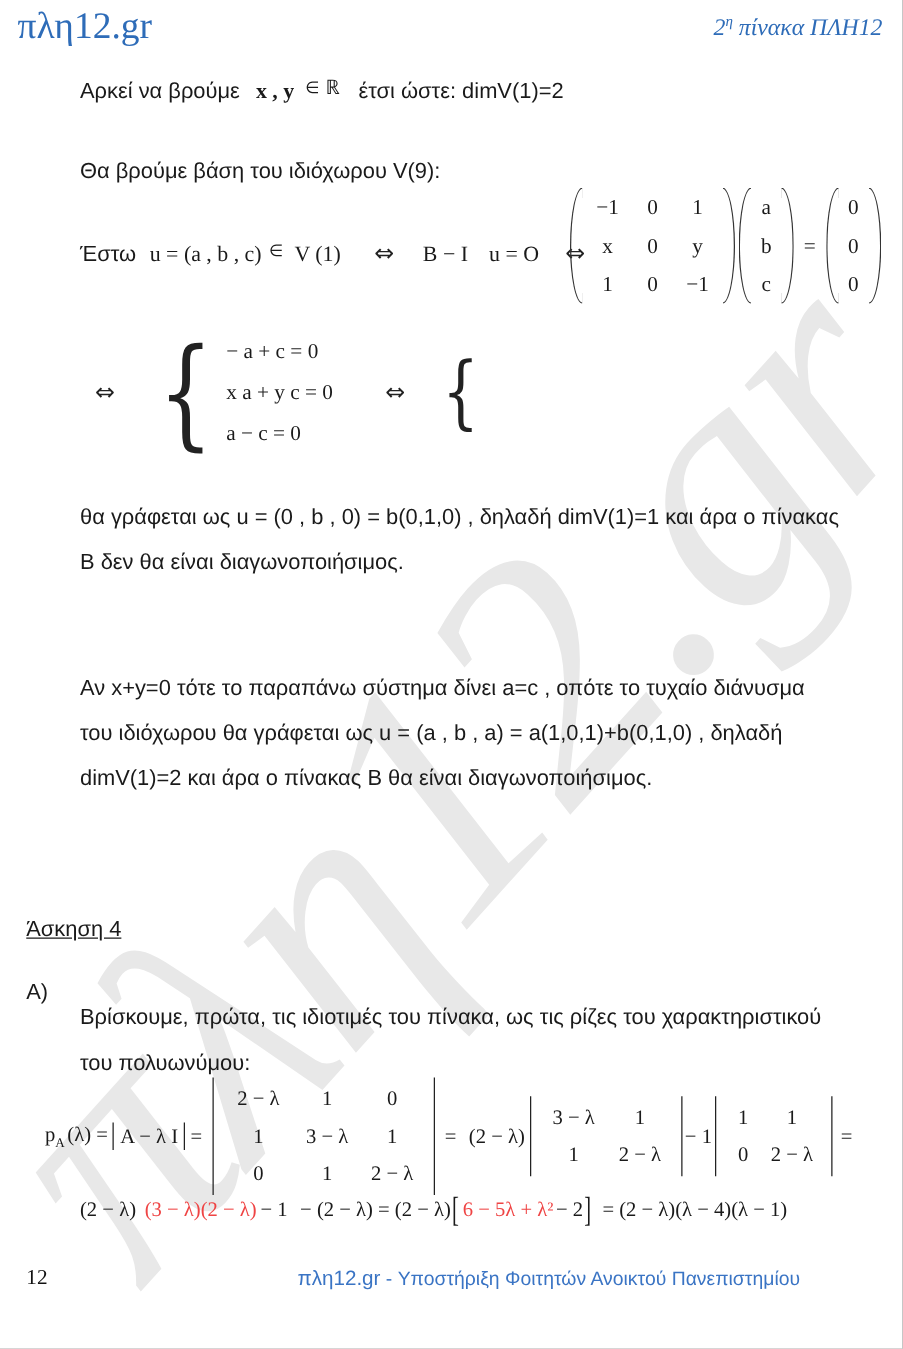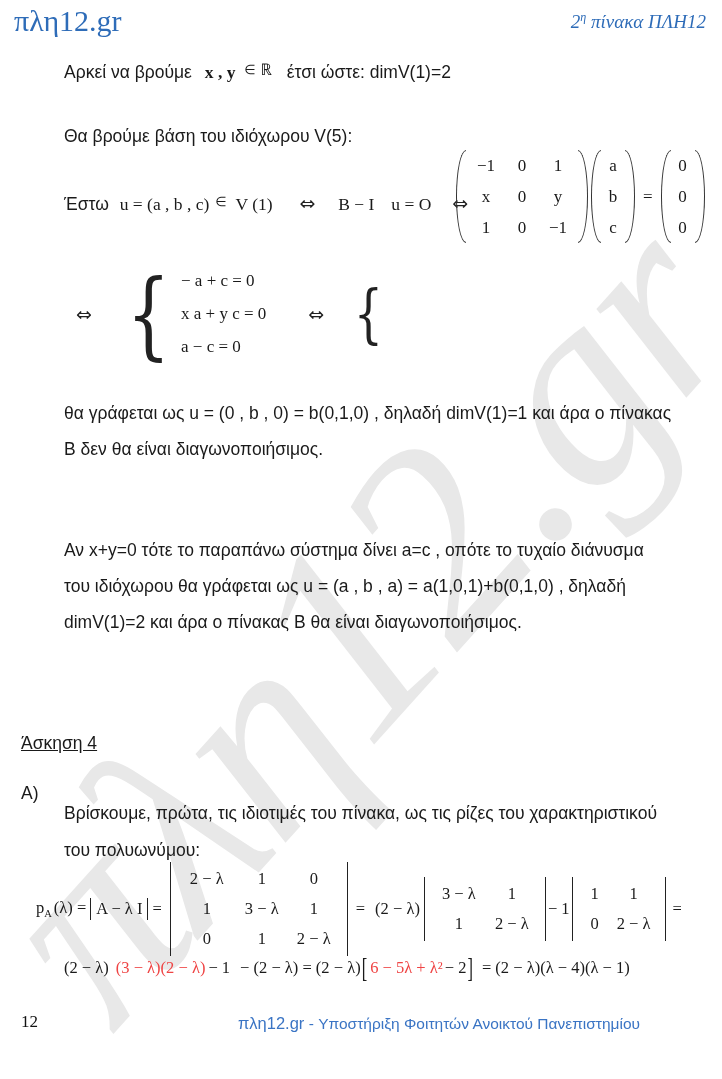--- a/index.html
+++ b/index.html
@@ -74,21 +74,21 @@
   <div class="layer hdr-right"><span>2</span><sup>η</sup><span> πίνακα  ΠΛΗ12</span></div>
 
   <div class="layer body-line" style="left:64px; top:58px;">
     <span>Αρκεί να βρούμε</span>
     <span class="math" style="margin:0 4px 0 8px;font-weight:bold;">x , y</span>
     <span class="mem">∈</span>
     <span class="math bb" style="margin-right:10px;">ℝ</span>
     <span>έτσι ώστε: dimV(1)=2</span>
   </div>
 
-  <div class="layer body-line" style="left:64px; top:126px;">Θα βρούμε βάση του ιδιόχωρου V(5):</div>
+  <div class="layer body-line" style="left:64px; top:126px;">Θα βρούμε βάση του ιδιόχωρου V(9):</div>
 
   <div class="layer body-line" style="left:64px; top:192px;text-align:right;">
     <span>Έστω</span>
     <span class="math" style="margin:0 6px;">u = (a , b , c)</span><span class="mem">∈</span>
     <span class="math" style="margin-left:4px;">V (1)</span>
     <span class="arrow" style="margin:0 18px 0 22px;">⇔</span>
     <span class="math">B − I</span>
     <span class="math" style="margin-left:12px;">u = O</span>
     <span class="arrow" style="margin-left:16px;">⇔</span>
   </div>

